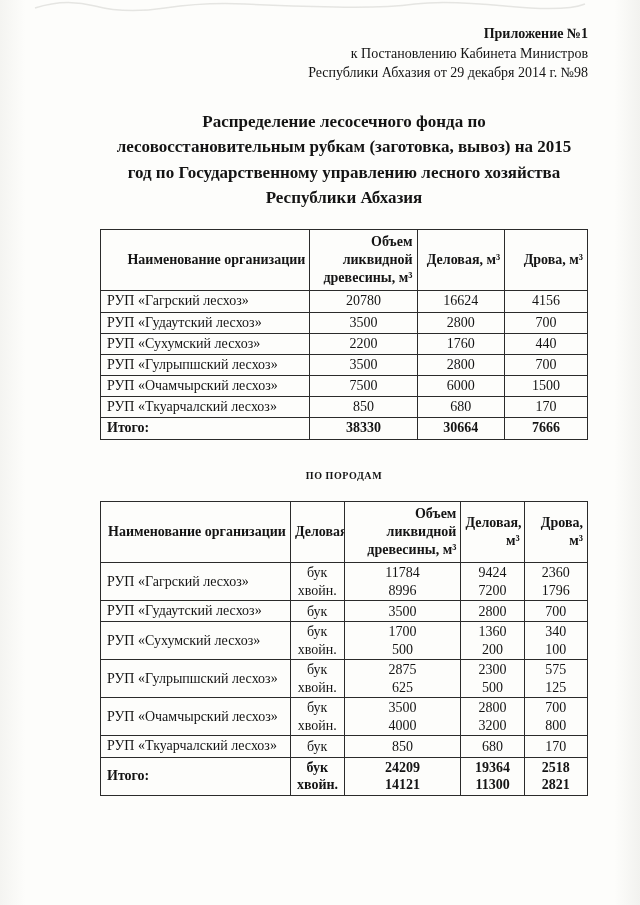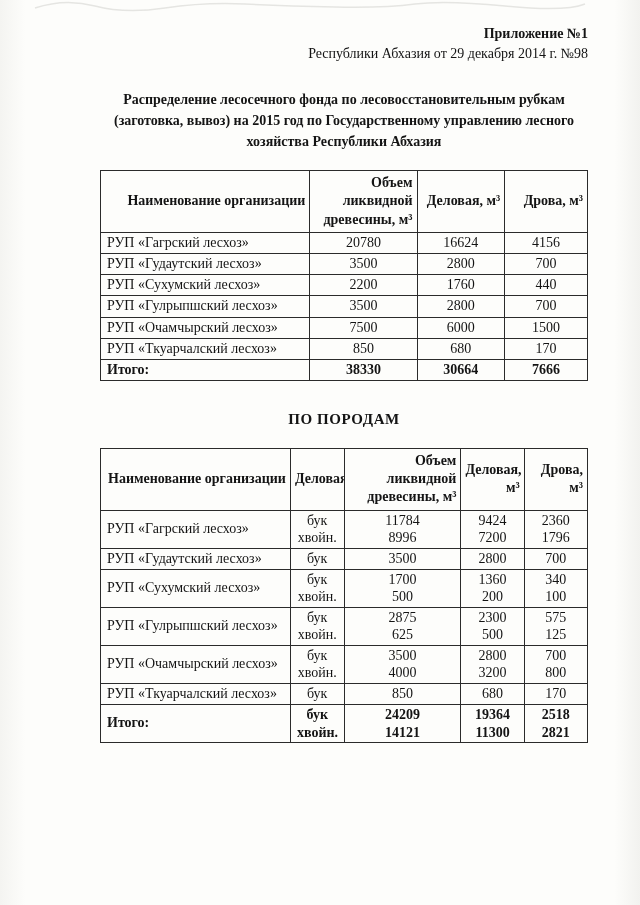--- a/index.html
+++ b/index.html
@@ -35,21 +35,21 @@
     text-align: right;
     font-size: 14px;
     line-height: 1.4;
   }
   .bold { font-weight: bold; }
   .doc-title {
     margin: 26px auto 0 auto;
     max-width: 462px;
     text-align: center;
     font-weight: bold;
-    font-size: 14px;
+    font-size: 17px;
     line-height: 1.5;
   }
   table.doc-table {
     border-collapse: collapse;
     width: 100%;
     margin-top: 18px;
     font-size: 14px;
     table-layout: fixed;
   }
   table.doc-table th,
@@ -69,37 +69,38 @@
     line-height: 1.3;
     vertical-align: middle;
   }
   td.left { text-align: left; }
   td.num  { text-align: center; }
   tr.total td { font-weight: bold; }
   .section-title {
     margin-top: 30px;
     text-align: center;
     font-weight: bold;
-    font-size: 15px;
+    font-size: 10px;
     letter-spacing: 0.6px;
   }
   #table2 { margin-top: 20px; }
   td div { line-height: 1.25; }
 </style>
 </head>
 <body>
 
 <div class="page">
 
   <svg class="scan-artifact" viewBox="0 0 560 14">
     <path d="M5 8 q30 -10 60 -2 t70 2 t80 -4 t90 3 t80 -3 t90 2 t80 -2" stroke="#b9b9b4" stroke-width="1.5" fill="none"></path>
   </svg>
 
   <div class="header-block">
     <div class="bold">Приложение №1</div>
+    <div>к Постановлению Кабинета Министров</div>
     <div>Республики Абхазия от 29 декабря 2014 г. №98</div>
   </div>
 
   <div class="doc-title">Распределение лесосечного фонда по лесовосстановительным рубкам (заготовка, вывоз) на 2015 год по Государственному управлению лесного хозяйства Республики Абхазия</div>
 
   <table id="table1" class="doc-table">
     <colgroup>
       <col style="width:43%">
         <col style="width:22%">
         <col style="width:18%">

